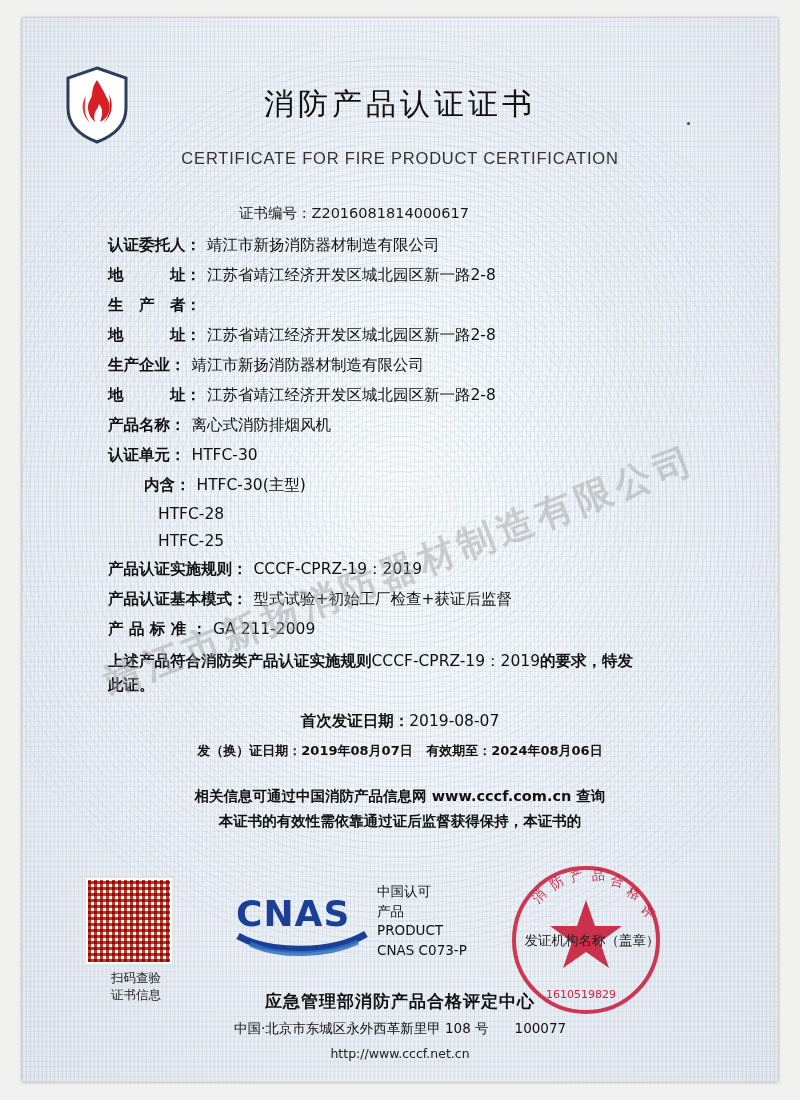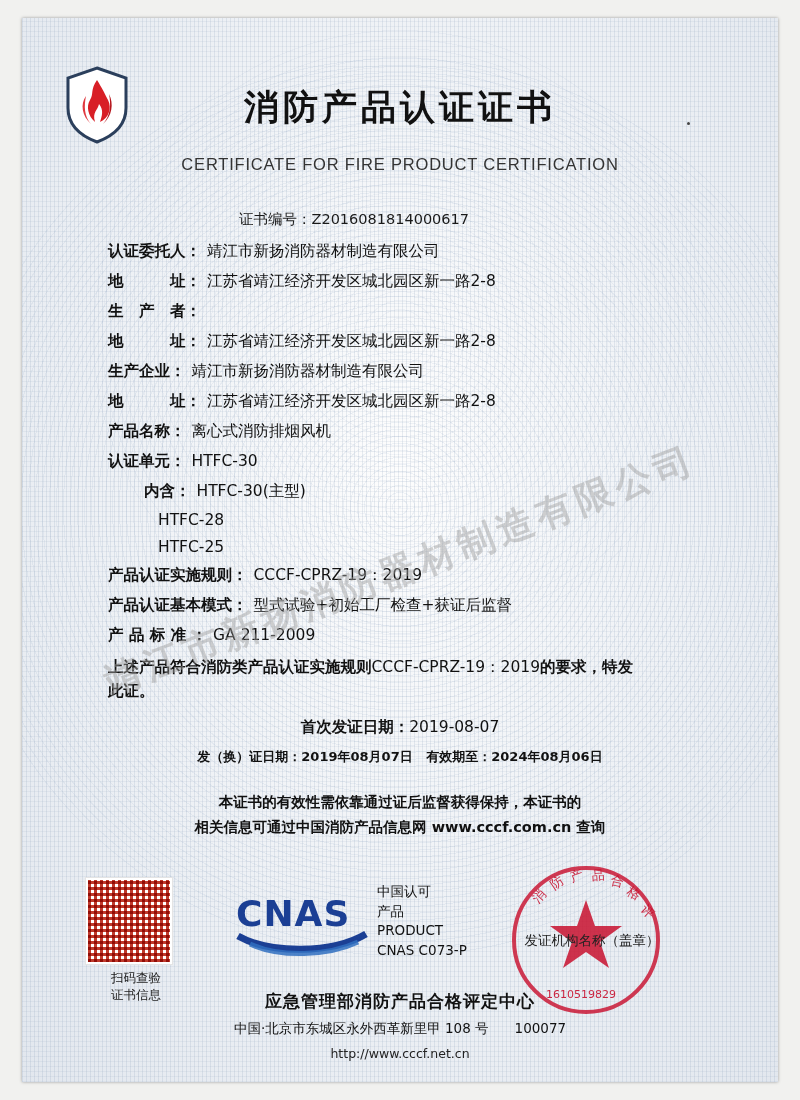--- a/index.html
+++ b/index.html
@@ -74,22 +74,22 @@
     left: 42px;
     top: 48px;
     width: 66px;
     height: 78px;
   }
   .logo svg { display: block; }
 
   .title {
     text-align: center;
     font-family: "DejaVu Sans", sans-serif;
-    font-size: 35px;
-    font-weight: bold;
+    font-size: 30px;
+    font-weight: normal;
     letter-spacing: 4px;
     color: #111;
     padding-top: 66px;
   }
   .subtitle {
     text-align: center;
     font-size: 16.5px;
     letter-spacing: 0.8px;
     color: #333;
     margin-top: 24px;
@@ -382,22 +382,22 @@
       <div class="dates-center">
         <span>首次发证日期：</span><span class="thin">2019-08-07</span>
       </div>
 
       <div class="dates-row">
         <span>发（换）证日期：</span><span class="thin">2019年08月07日</span>&nbsp;&nbsp;
         <span>有效期至：</span><span class="thin">2024年08月06日</span>
       </div>
 
       <div class="notice">
+        <div>相关信息可通过中国消防产品信息网 www.cccf.com.cn 查询</div>
         <div>本证书的有效性需依靠通过证后监督获得保持，本证书的</div>
-        <div>相关信息可通过中国消防产品信息网 www.cccf.com.cn 查询</div>
       </div>
 
       <div class="watermark">靖江市新扬消防器材制造有限公司</div>
 
       <div class="bottom">
         <div class="qr"></div>
         <div class="qr-caption">
           <div>扫码查验</div>
           <div>证书信息</div>
         </div>

